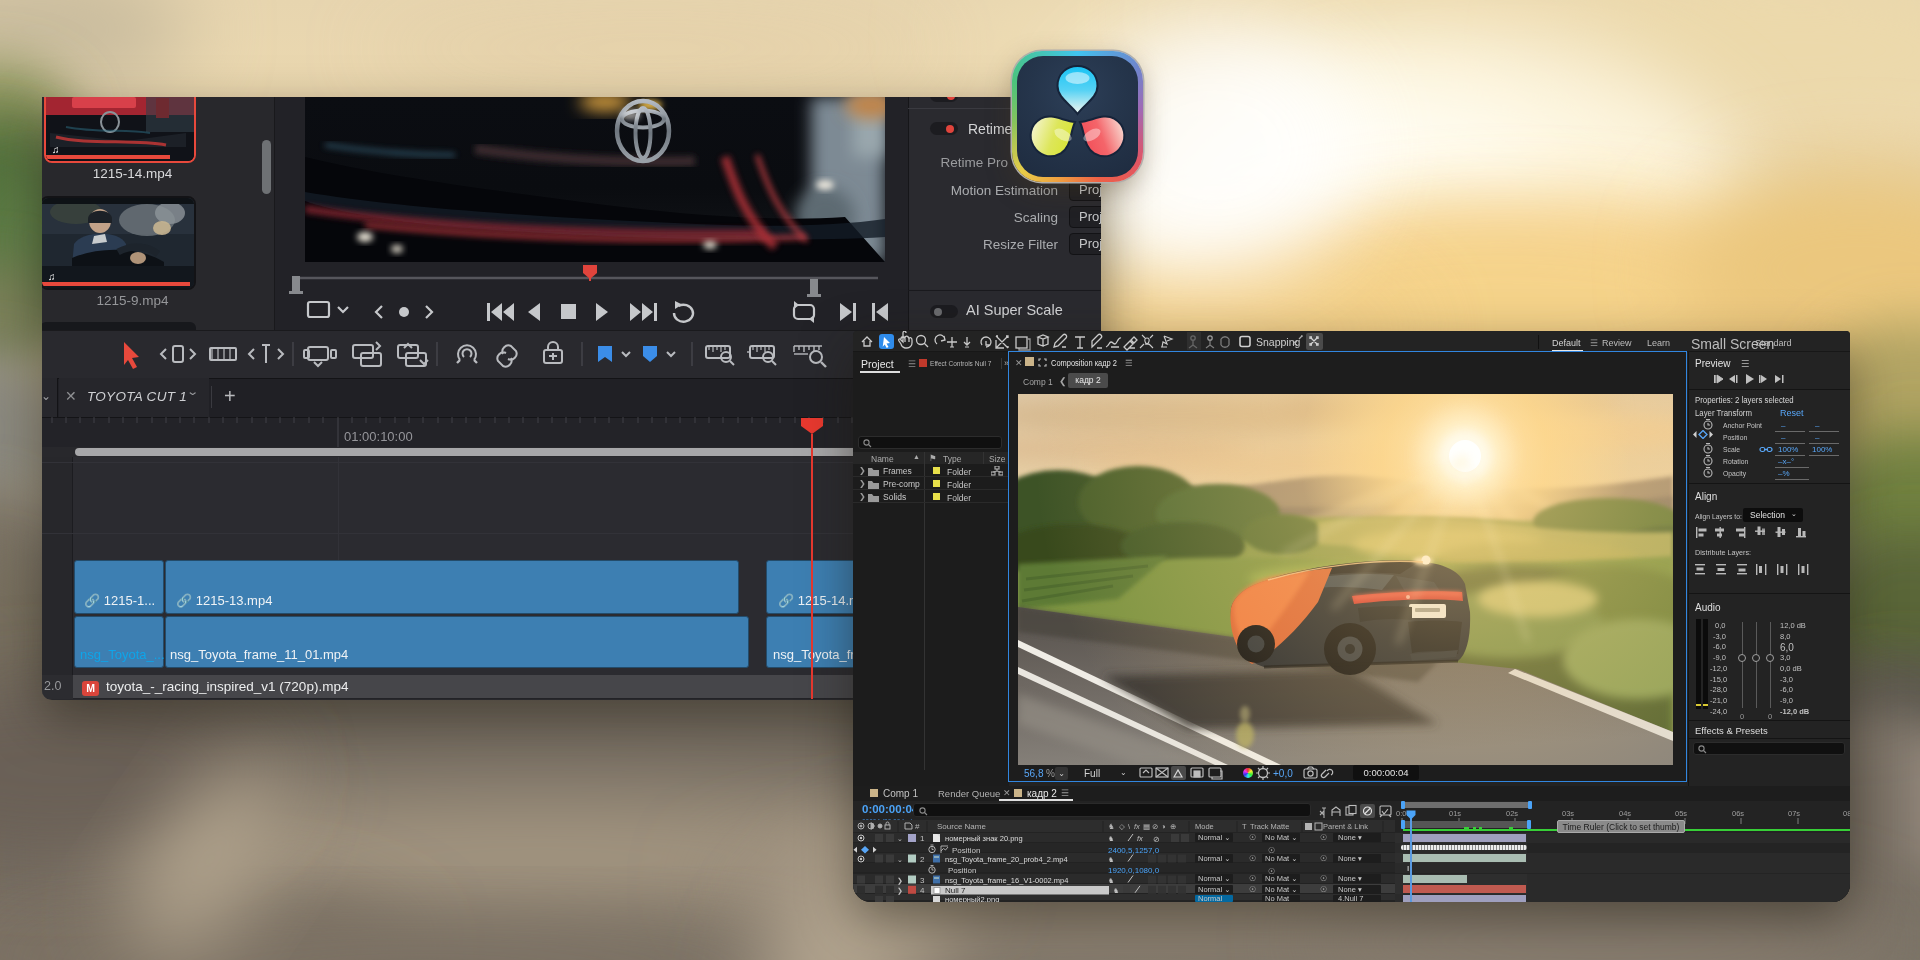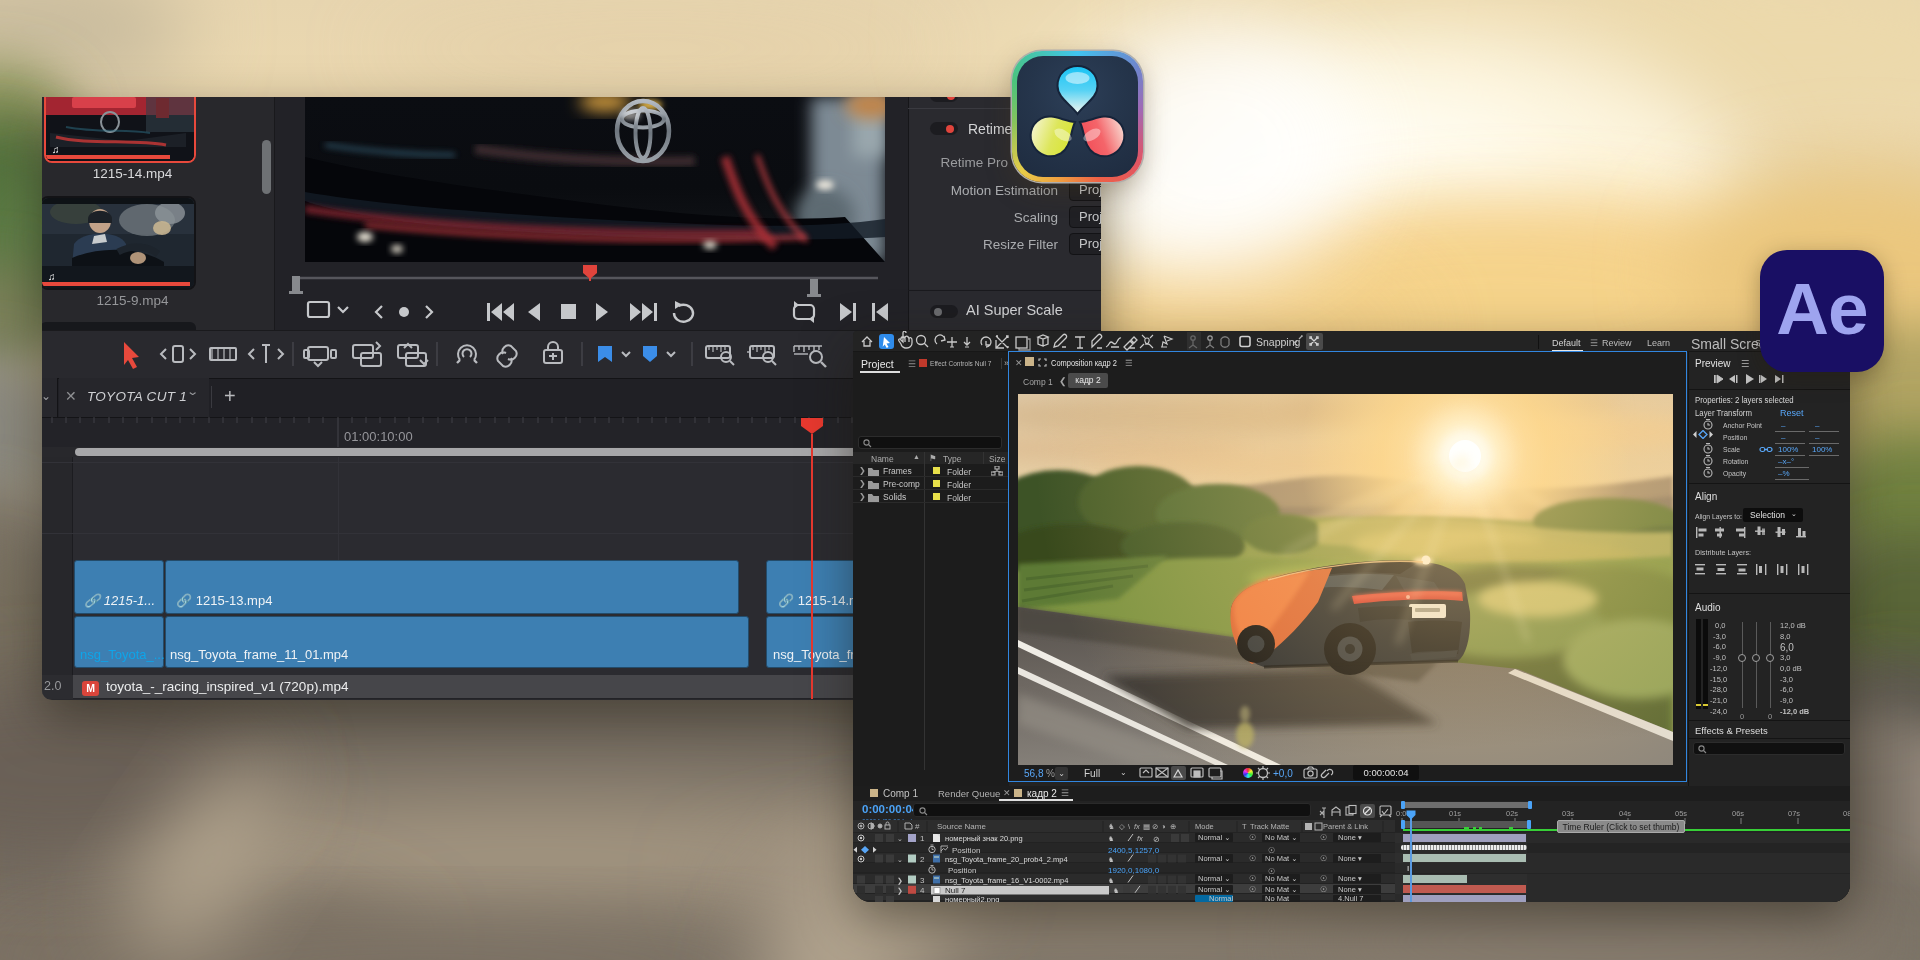--- a/index.html
+++ b/index.html
@@ -298,21 +298,21 @@
 
     <div class="abs" style="left:0;top:360px;width:1059px;height:218px;background:#2b2b30;"></div>
     <div class="abs" style="left:0;top:360px;width:31px;height:218px;background:#27272b;border-right:1px solid #1c1c20;"></div>
     <div class="abs" style="left:0;top:365px;width:1059px;border-top:1px solid #323238;"></div>
     <div class="abs" style="left:0;top:436px;width:1059px;border-top:1px solid #323238;"></div>
     <div class="abs" style="left:296px;top:360px;width:1px;height:103px;background:#323238;"></div>
 
     <div class="abs" style="left:32px;top:463px;width:90px;height:54px;background:#3d7fb2;border:1px solid #234c6b;border-radius:3px;"></div>
     <div class="abs" style="left:123px;top:463px;width:574px;height:54px;background:#3d7fb2;border:1px solid #234c6b;border-radius:3px;"></div>
     <div class="abs" style="left:724px;top:463px;width:335px;height:54px;background:#3d7fb2;border:1px solid #234c6b;border-radius:3px;"></div>
-    <div class="t" style="left:42px;top:496px;font-size:13px;color:#eef2f5;font-style:italic;">🔗 1215-1...</div>
+    <div class="t" style="left:42px;top:496px;font-size:13px;color:#eef2f5;">🔗 1215-1...</div>
     <div class="t" style="left:134px;top:496px;font-size:13px;color:#eef2f5;">🔗 1215-13.mp4</div>
     <div class="t" style="left:736px;top:496px;font-size:13px;color:#eef2f5;">🔗 1215-14.m</div>
 
     <div class="abs" style="left:32px;top:519px;width:90px;height:52px;background:#3d7fb2;border:1px solid #234c6b;border-radius:3px;"></div>
     <div class="abs" style="left:123px;top:519px;width:584px;height:52px;background:#3d7fb2;border:1px solid #234c6b;border-radius:3px;"></div>
     <div class="abs" style="left:724px;top:519px;width:335px;height:52px;background:#3d7fb2;border:1px solid #234c6b;border-radius:3px;"></div>
     <div class="t" style="left:38px;top:550px;font-size:13px;color:#0ea5e9;">nsg_Toyota_...</div>
     <div class="t" style="left:128px;top:550px;font-size:13px;color:#eef2f5;">nsg_Toyota_frame_11_01.mp4</div>
     <div class="t" style="left:731px;top:550px;font-size:13px;color:#eef2f5;">nsg_Toyota_fra</div>
 
@@ -965,21 +965,21 @@
     <div class="abs" style="left:480px;top:502px;width:48px;height:9px;background:#1d1d1d;border-radius:1px;color:#c8c8c8;font-size:7.5px;line-height:9px;padding-left:5px;">None ▾</div>
     <div class="abs" style="left:342px;top:522.6px;width:38px;height:9px;background:#1d1d1d;border-radius:1px;color:#c8c8c8;font-size:7.5px;line-height:9px;padding-left:3px;">Normal ⌄</div>
     <div class="abs" style="left:409px;top:522.6px;width:38px;height:9px;background:#1d1d1d;border-radius:1px;color:#c8c8c8;font-size:7.5px;line-height:9px;padding-left:3px;">No Mat ⌄</div>
     <div class="abs" style="left:480px;top:522.6px;width:48px;height:9px;background:#1d1d1d;border-radius:1px;color:#c8c8c8;font-size:7.5px;line-height:9px;padding-left:5px;">None ▾</div>
     <div class="abs" style="left:342px;top:543.2px;width:38px;height:9px;background:#1d1d1d;border-radius:1px;color:#c8c8c8;font-size:7.5px;line-height:9px;padding-left:3px;">Normal ⌄</div>
     <div class="abs" style="left:409px;top:543.2px;width:38px;height:9px;background:#1d1d1d;border-radius:1px;color:#c8c8c8;font-size:7.5px;line-height:9px;padding-left:3px;">No Mat ⌄</div>
     <div class="abs" style="left:480px;top:543.2px;width:48px;height:9px;background:#1d1d1d;border-radius:1px;color:#c8c8c8;font-size:7.5px;line-height:9px;padding-left:5px;">None ▾</div>
     <div class="abs" style="left:342px;top:553.5px;width:38px;height:9px;background:#1d1d1d;border-radius:1px;color:#c8c8c8;font-size:7.5px;line-height:9px;padding-left:3px;">Normal ⌄</div>
     <div class="abs" style="left:409px;top:553.5px;width:38px;height:9px;background:#1d1d1d;border-radius:1px;color:#c8c8c8;font-size:7.5px;line-height:9px;padding-left:3px;">No Mat ⌄</div>
     <div class="abs" style="left:480px;top:553.5px;width:48px;height:9px;background:#1d1d1d;border-radius:1px;color:#c8c8c8;font-size:7.5px;line-height:9px;padding-left:5px;">None ▾</div>
-    <div class="abs" style="left:342px;top:564px;width:38px;height:7px;background:#0369a1;border-radius:1px;color:#c8c8c8;font-size:7.5px;line-height:7px;padding-left:14px;">Normal</div>
+    <div class="abs" style="left:342px;top:564px;width:38px;height:7px;background:#0369a1;border-radius:1px;color:#c8c8c8;font-size:7.5px;line-height:7px;padding-left:3px;">Normal</div>
     <div class="abs" style="left:409px;top:564px;width:38px;height:7px;background:#1d1d1d;border-radius:1px;color:#c8c8c8;font-size:7.5px;line-height:7px;padding-left:3px;">No Mat</div>
     <div class="abs" style="left:480px;top:564px;width:48px;height:7px;background:#1d1d1d;border-radius:1px;color:#c8c8c8;font-size:7.5px;line-height:7px;padding-left:5px;">4.Null 7</div>
 
     <div class="t" style="left:396px;top:502px;font-size:8px;color:#b0b0b0;">☉</div>
     <div class="t" style="left:467px;top:502px;font-size:8px;color:#b0b0b0;">☉</div>
     <div class="t" style="left:396px;top:522.6px;font-size:8px;color:#b0b0b0;">☉</div>
     <div class="t" style="left:467px;top:522.6px;font-size:8px;color:#b0b0b0;">☉</div>
     <div class="t" style="left:396px;top:543.2px;font-size:8px;color:#b0b0b0;">☉</div>
     <div class="t" style="left:467px;top:543.2px;font-size:8px;color:#b0b0b0;">☉</div>
     <div class="t" style="left:396px;top:553.5px;font-size:8px;color:#b0b0b0;">☉</div>
@@ -1049,18 +1049,13 @@
       <g stroke="#16243a" stroke-width="2">
         <path transform="translate(65.5,41)" d="M0,22 C -7,12 -20,6 -20,-6 C -20,-19 -10,-26 0,-26 C 10,-26 20,-19 20,-6 C 20,6 7,12 0,22 Z" fill="url(#bl1)"></path>
         <path transform="translate(44,82) rotate(-120)" d="M0,22 C -7,12 -20,6 -20,-6 C -20,-19 -10,-26 0,-26 C 10,-26 20,-19 20,-6 C 20,6 7,12 0,22 Z" fill="url(#bl2)"></path>
         <path transform="translate(87,82) rotate(120)" d="M0,22 C -7,12 -20,6 -20,-6 C -20,-19 -10,-26 0,-26 C 10,-26 20,-19 20,-6 C 20,6 7,12 0,22 Z" fill="url(#bl3)"></path>
       </g>
       <ellipse cx="65.5" cy="27" rx="12" ry="6" fill="#ffffff" opacity="0.5"></ellipse>
       <ellipse cx="51" cy="84" rx="9.5" ry="5" fill="#ffffff" opacity="0.4" transform="rotate(30 51 84)"></ellipse>
       <ellipse cx="80" cy="84" rx="9.5" ry="5" fill="#ffffff" opacity="0.4" transform="rotate(-30 80 84)"></ellipse>
     </svg>
   </div>
-  <div id="aelogo" class="abs" style="left:1760px;top:250px;width:124px;height:122px;border-radius:27px;
-       background:#190f64;box-shadow:0 6px 22px rgba(40,30,10,.35);">
-    <div class="t" style="left:50%;top:50%;transform:translate(-50%,-53%);color:#9ea4ef;
-         font-size:73px;font-weight:bold;letter-spacing:-1px;">Ae</div>
-  </div>
 </div>
 
 </body></html>

